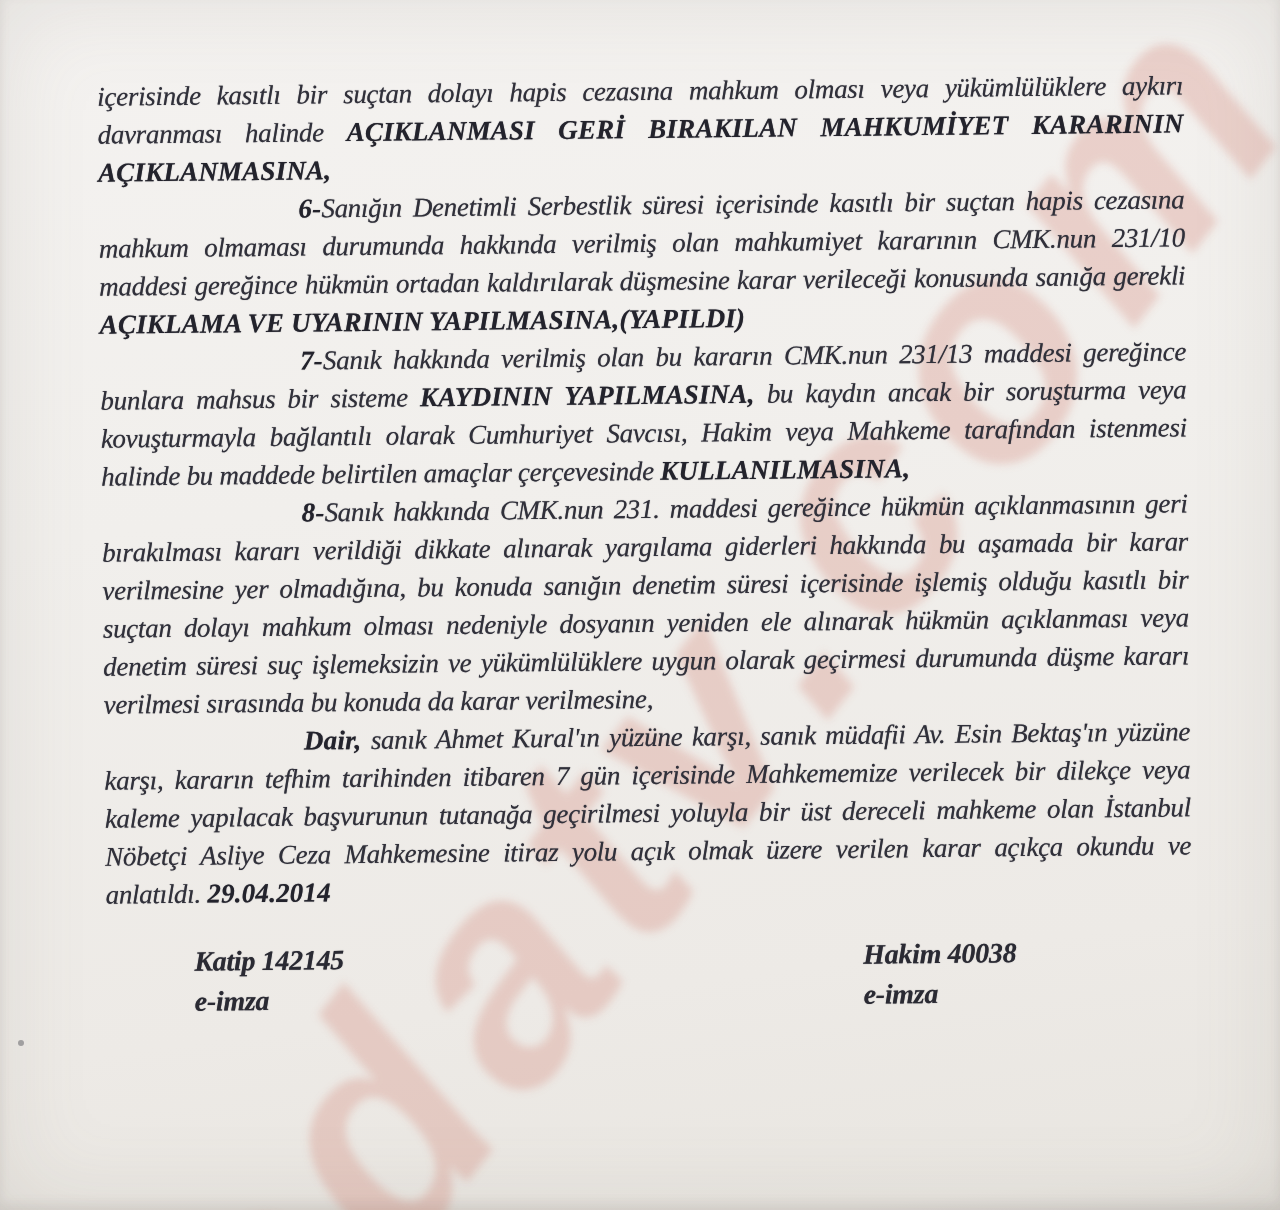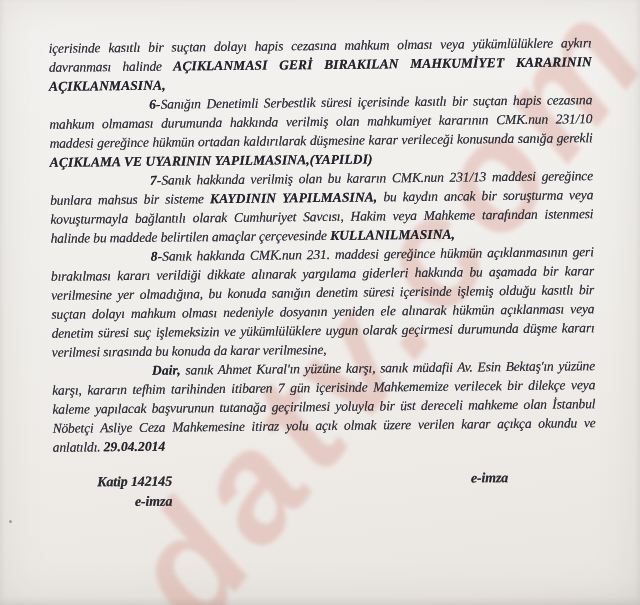--- a/index.html
+++ b/index.html
@@ -59,21 +59,21 @@
     justify-content: space-between;
     margin-top: 16px;
     padding-left: 44px;
     padding-right: 88px;
     font-weight: bold;
     font-size: 14px;
     line-height: 20px;
     color: #2a2a33;
   }
   .sig {
-    text-align: right;
+    text-align: left;
   }
   .speck {
     position: absolute;
     width: 3px;
     height: 3px;
     border-radius: 50%;
     background: rgba(90,90,95,0.5);
     z-index: 2;
   }
 </style>
@@ -89,19 +89,20 @@
       <p class="para indent"><b>6-</b><span>Sanığın Denetimli Serbestlik süresi içerisinde kasıtlı bir suçtan hapis cezasına mahkum olmaması durumunda hakkında verilmiş olan mahkumiyet kararının CMK.nun 231/10 maddesi gereğince hükmün ortadan kaldırılarak düşmesine karar verileceği konusunda sanığa gerekli </span><b>AÇIKLAMA VE UYARININ YAPILMASINA,(YAPILDI)</b></p>
       <p class="para indent"><b>7-</b><span>Sanık hakkında verilmiş olan bu kararın CMK.nun 231/13 maddesi gereğince bunlara mahsus bir sisteme </span><b>KAYDININ YAPILMASINA,</b><span> bu kaydın ancak bir soruşturma veya kovuşturmayla bağlantılı olarak Cumhuriyet Savcısı, Hakim veya Mahkeme tarafından istenmesi halinde bu maddede belirtilen amaçlar çerçevesinde </span><b>KULLANILMASINA,</b></p>
       <p class="para indent"><b>8-</b><span>Sanık hakkında CMK.nun 231. maddesi gereğince hükmün açıklanmasının geri bırakılması kararı verildiği dikkate alınarak yargılama giderleri hakkında bu aşamada bir karar verilmesine yer olmadığına, bu konuda sanığın denetim süresi içerisinde işlemiş olduğu kasıtlı bir suçtan dolayı mahkum olması nedeniyle dosyanın yeniden ele alınarak hükmün açıklanması veya denetim süresi suç işlemeksizin ve yükümlülüklere uygun olarak geçirmesi durumunda düşme kararı verilmesi sırasında bu konuda da karar verilmesine,</span></p>
       <p class="para indent"><b>Dair,</b><span> sanık Ahmet Kural'ın yüzüne karşı, sanık müdafii Av. Esin Bektaş'ın yüzüne karşı, kararın tefhim tarihinden itibaren 7 gün içerisinde Mahkememize verilecek bir dilekçe veya kaleme yapılacak başvurunun tutanağa geçirilmesi yoluyla bir üst dereceli mahkeme olan İstanbul Nöbetçi Asliye Ceza Mahkemesine itiraz yolu açık olmak üzere verilen karar açıkça okundu ve anlatıldı. </span><b>29.04.2014</b></p>
       <div class="signatures">
       <div class="sig">
         <div>Katip 142145</div>
         <div>e-imza</div>
       </div>
       <div class="sig">
+        <div>Hakim 40038</div>
         <div>e-imza</div>
       </div>
     </div>
   </div>
 
   <div class="speck" style="left:9px; top:520px;"></div>
 </div>
 
 </body></html>

